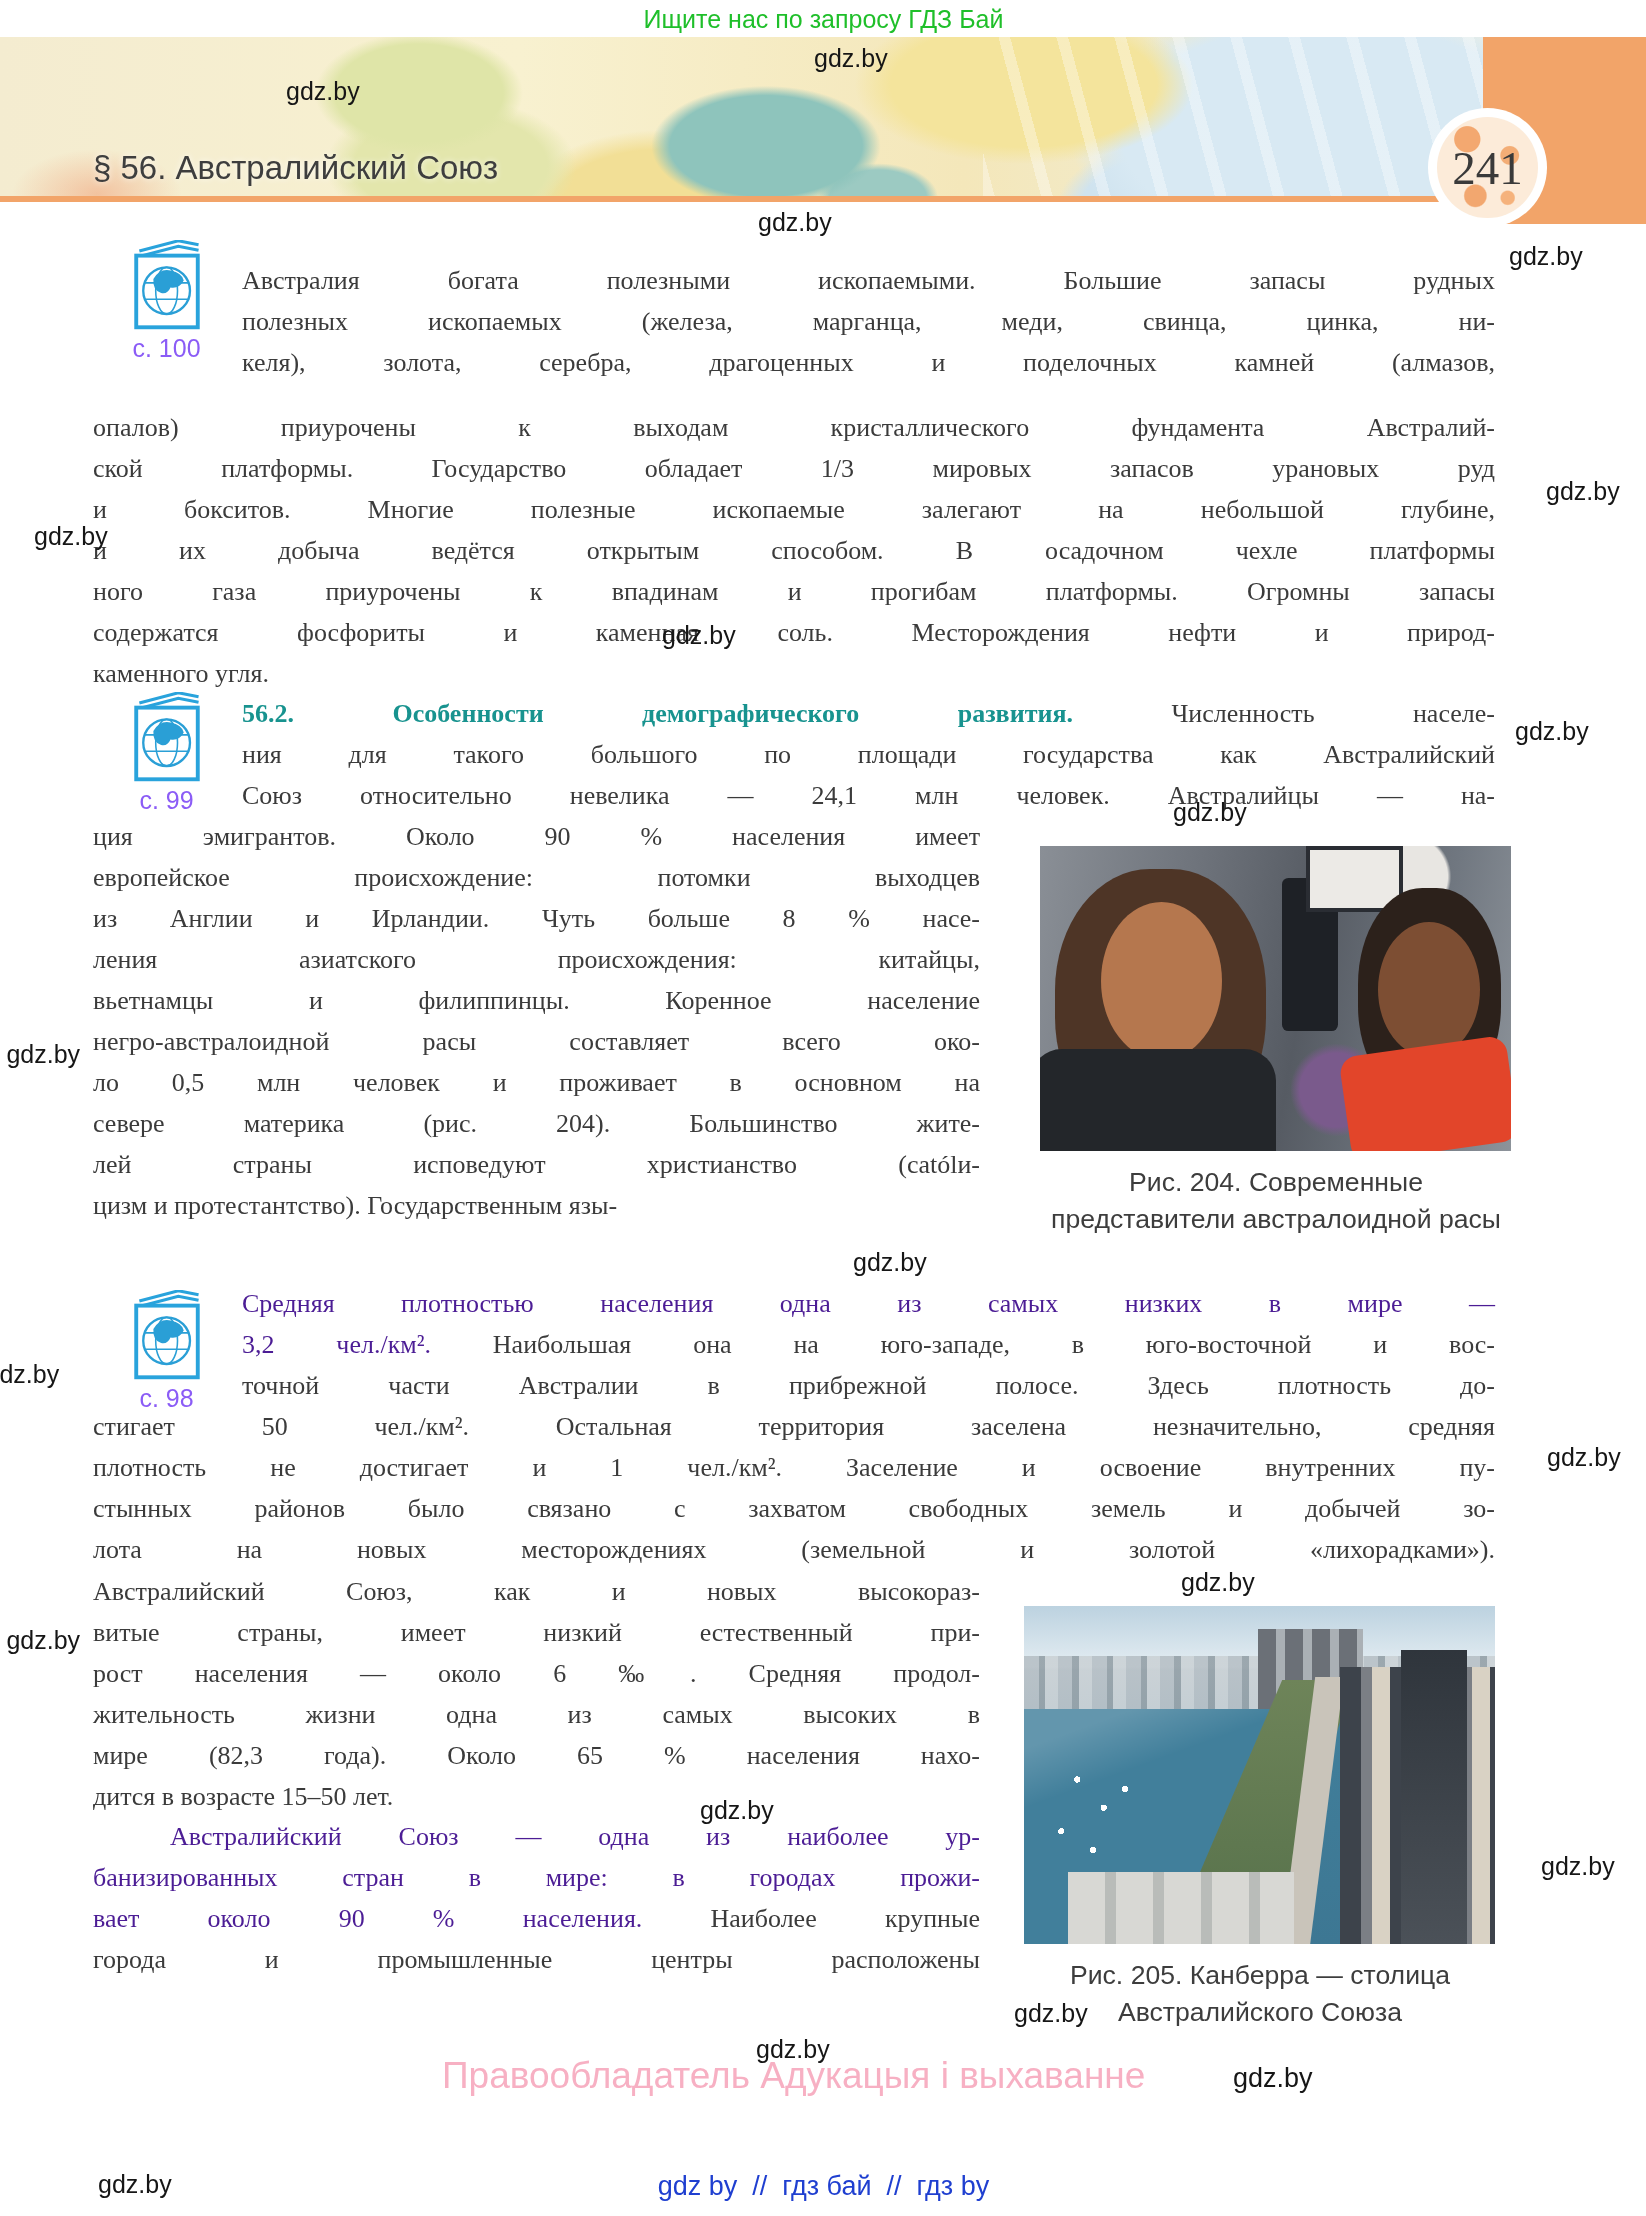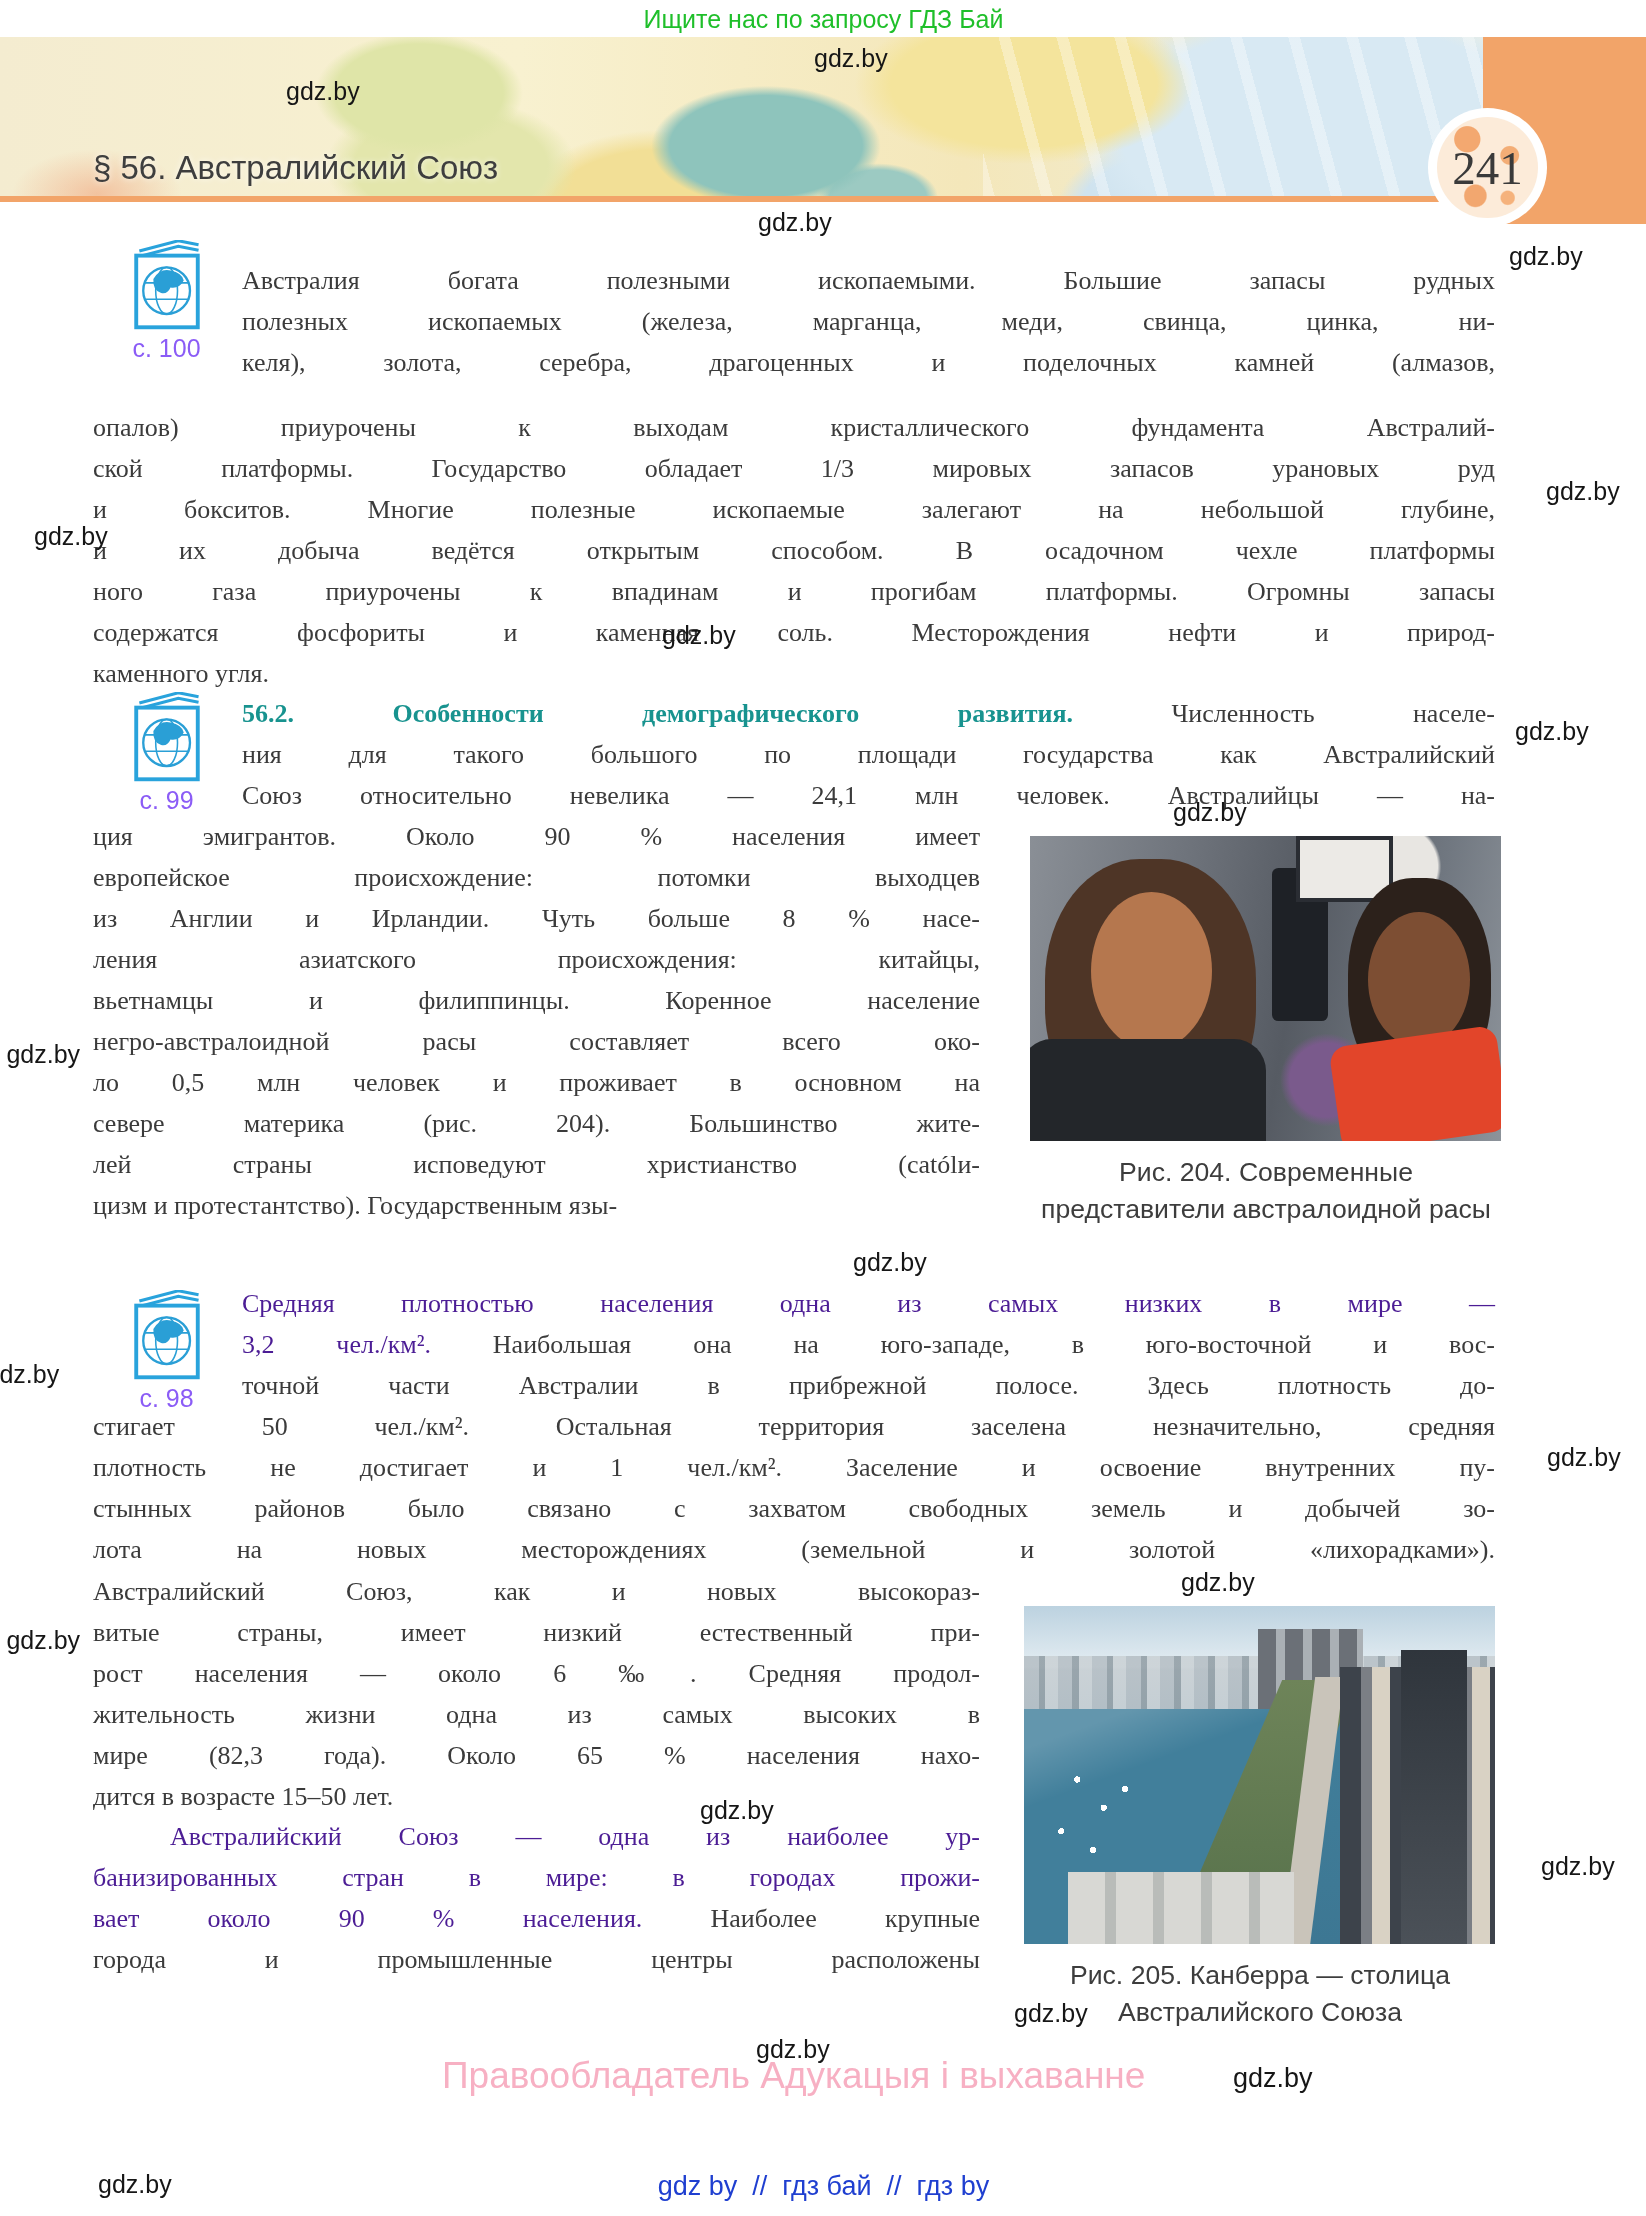--- a/index.html
+++ b/index.html
@@ -225,21 +225,21 @@
       <div class="line"><span class="run">мире (82,3 года). Около 65 % населения нахо-</span></div>
       <div class="line"><span class="run">дится в возрасте 15–50 лет.</span></div>
     </div>
   <div class="seg indent-first" id="s3d">
       <div class="line"><span class="run run-blue">Австралийский Союз — одна из наиболее ур-</span></div>
       <div class="line"><span class="run run-blue">банизированных стран в мире: в городах прожи-</span></div>
       <div class="line"><span class="run run-blue">вает около 90 % населения. </span><span class="run">Наиболее крупные</span></div>
       <div class="line"><span class="run">города и промышленные центры расположены</span></div>
     </div>
 
-  <figure class="fig" id="fig204" style="margin:6px">
+  <figure class="fig" id="fig204" style="margin:16px">
     <div class="photo photo204">
       <div class="cam"></div>
       <div class="camscreen"></div>
       <div class="p1hair"></div>
       <div class="p1face"></div>
       <div class="p1body"></div>
       <div class="p2hair"></div>
       <div class="p2face"></div>
       <div class="p2scarf"></div>
     </div>

